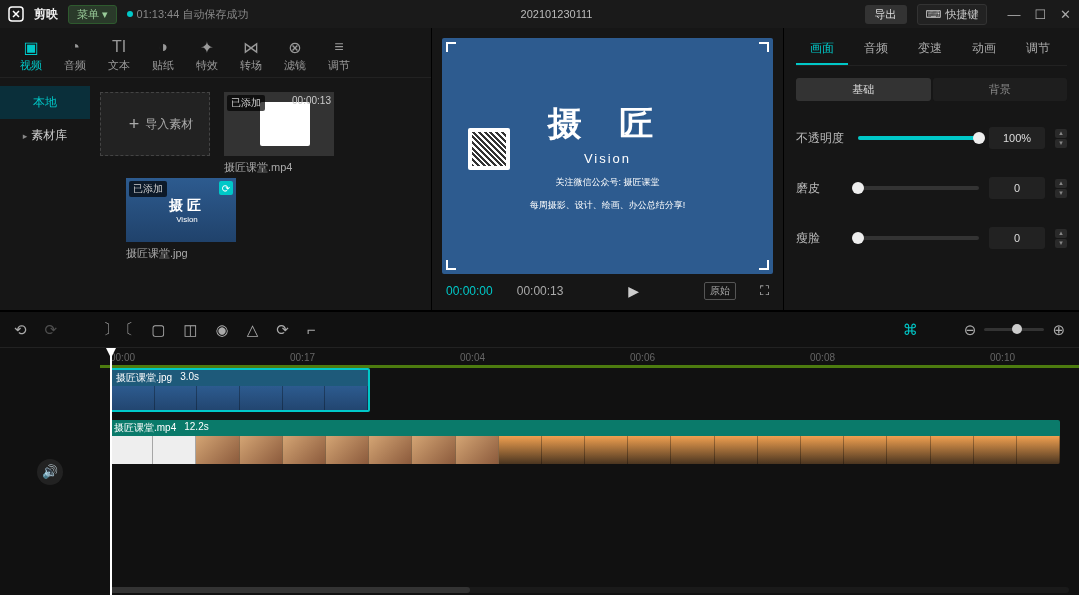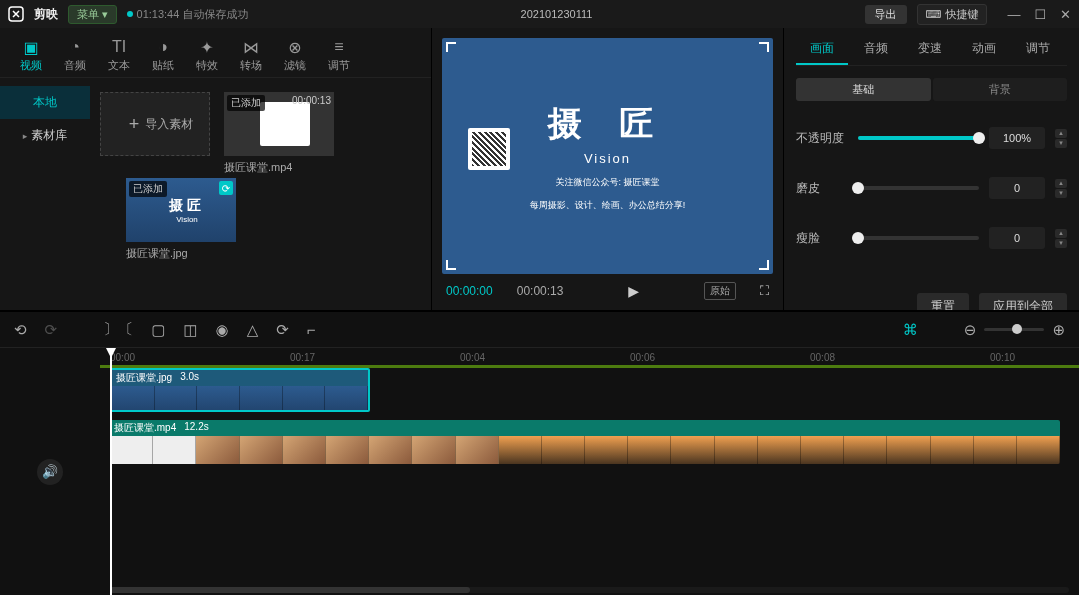--- a/index.html
+++ b/index.html
@@ -298,24 +298,20 @@
       <div class="slider">
           <div class="knob" style="left:0%"></div>
         </div>
       <div class="num-box">0</div>
       <div class="stepper">
           <span>▴</span>
           <span>▾</span>
         </div>
     </div>
 
-    <div class="insp-actions">
-      <div class="btn">重置</div>
-      <div class="btn">应用到全部</div>
-    </div>
   </div>
 </div>
 
 <div class="timeline">
   <div class="tl-toolbar">
     <span class="ico">⟲</span>
     <span class="ico" style="opacity:.4">⟳</span>
     <span style="width:10px"></span>
     <span class="ico">〕〔</span>
     <span class="ico">▢</span>

